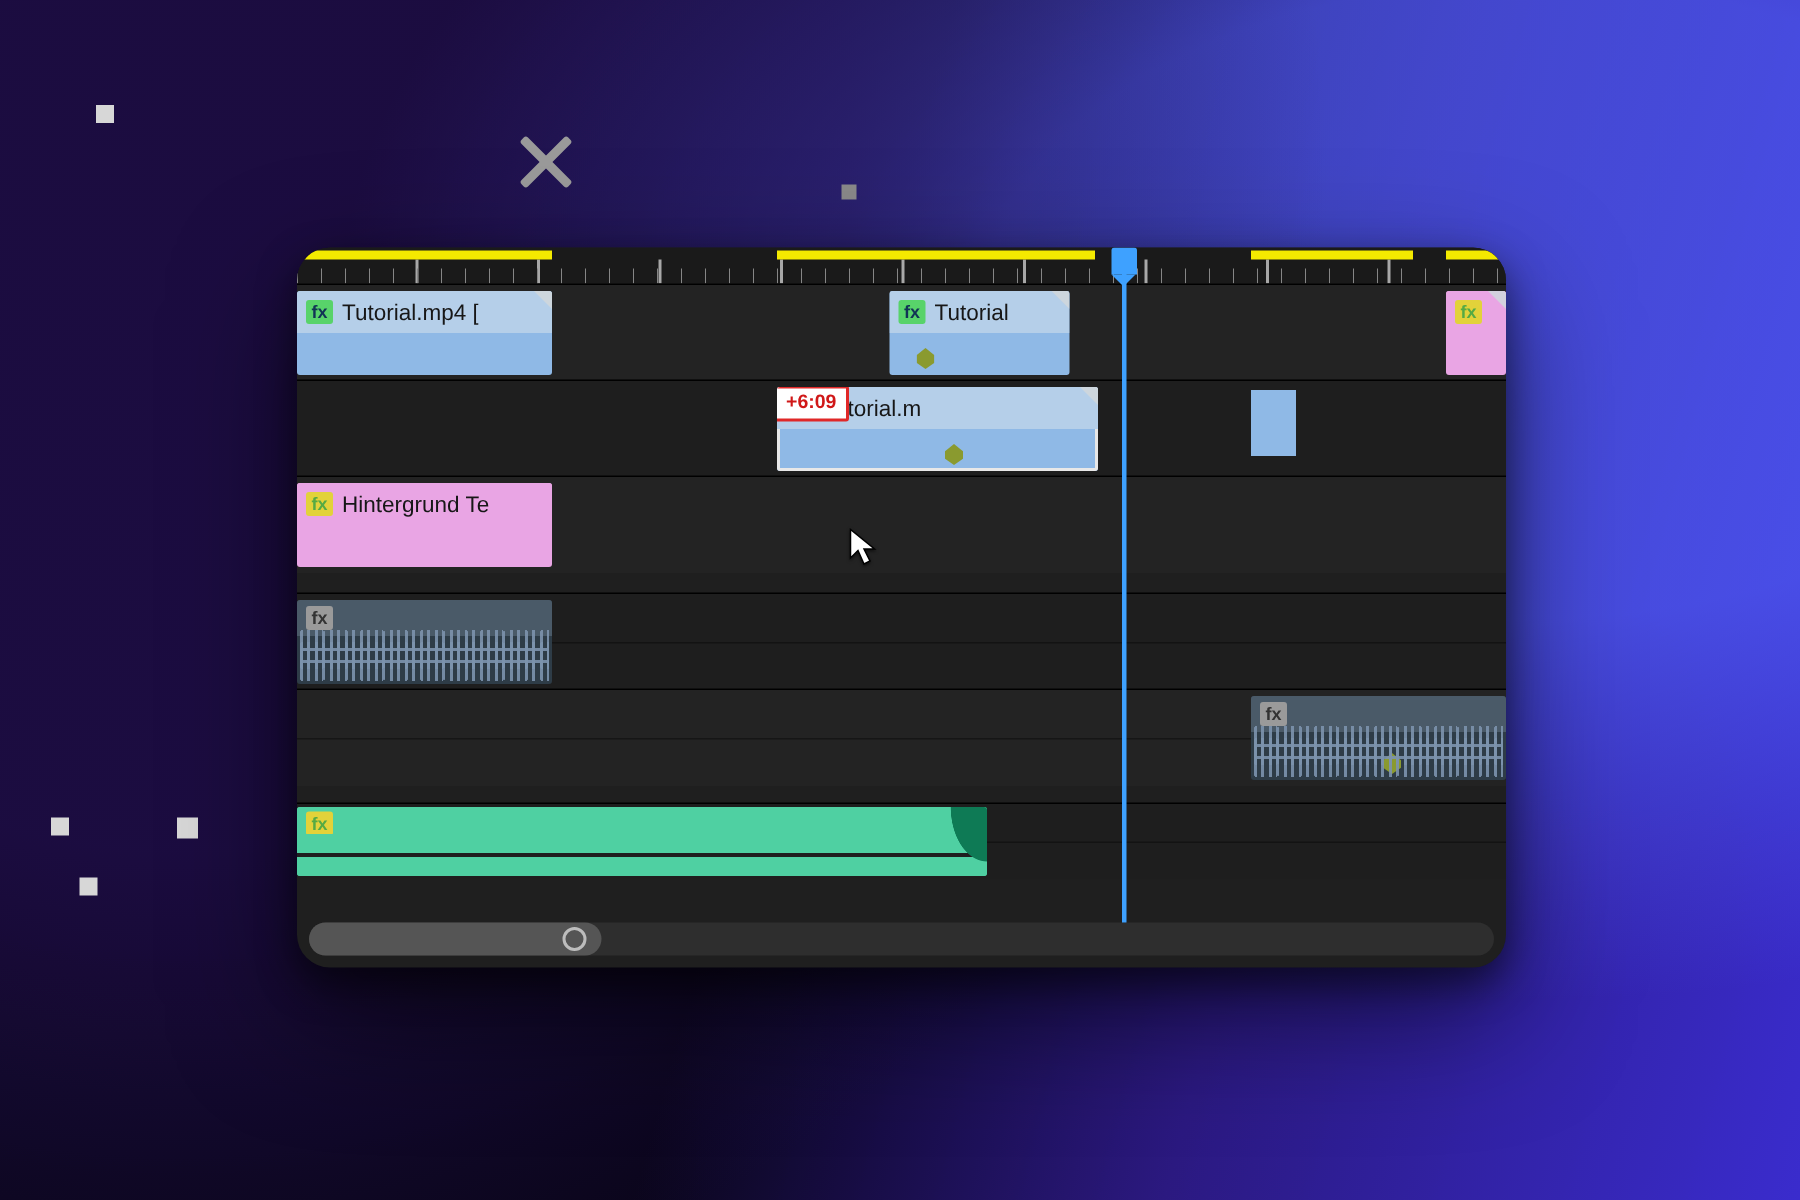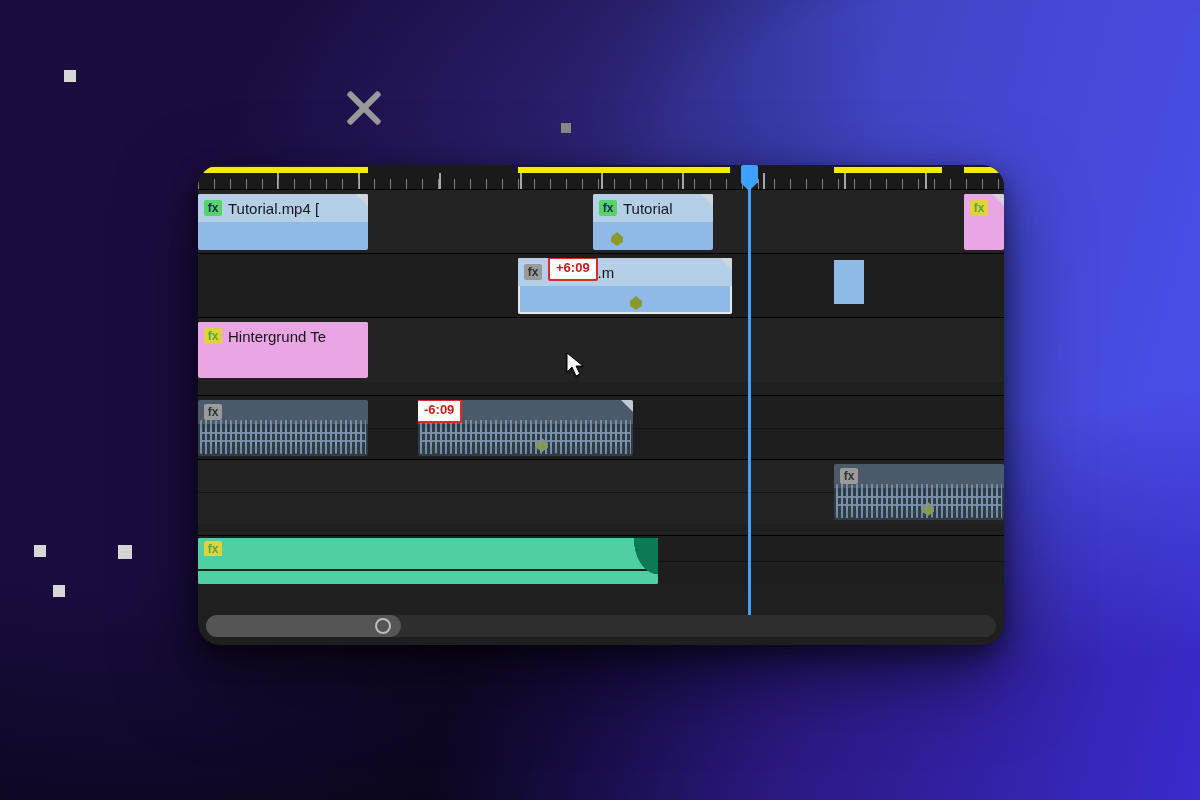--- a/index.html
+++ b/index.html
@@ -136,50 +136,40 @@
         </div>
       </div>
     <div class="track alt" id="t-v2" style="top:64px;height:64px">
         <div class="clip video selected" style="left: 320px; width: 214px;">
           <div class="hdr">
             <span class="fx grey">fx</span>
             <span class="label">Tutorial.m</span>
           </div>
           <span class="triCorner"></span>
           <span class="kf" style="left: 112px;"></span>
-          <div class="offset" style="left: -2px; margin-left: 32px;">+6:09</div>
+          <div class="offset" style="left: -2px;">+6:09</div>
         </div>
         <div class="gapblock" style="left: 636px; width: 30px; top: 6px; height: 44px;"></div>
       </div>
     <div class="track" id="t-v1" style="top:128px;height:64px">
         <div class="clip graphic" style="left: 0px; width: 170px;">
           <div class="hdr">
             <span class="fx yellow">fx</span>
             <span class="label">Hintergrund Te</span>
           </div>
         </div>
       </div>
     <div class="track alt" id="t-a1" style="top:206px;height:64px">
         <div class="lane-sep"></div>
         <div class="clip audio" style="left: 0px; width: 170px;">
           <div class="hdr">
             <span class="fx grey">fx</span>
           </div>
           <div class="wave top"></div>
           <div class="wave"></div>
-        </div>
-        <div class="clip audio" style="left: 220px; width: 215px;">
-          <div class="hdr">
-            <span class="fx grey">fx</span>
-          </div>
-          <span class="triCorner"></span>
-          <span class="kf" style="left: 118px;"></span>
-          <div class="wave top"></div>
-          <div class="wave"></div>
-          <div class="offset" style="left: -2px;">-6:09</div>
         </div>
       </div>
     <div class="track" id="t-a2" style="top:270px;height:64px">
         <div class="lane-sep"></div>
         <div class="clip audio" style="left: 636px; width: 170px;">
           <div class="hdr">
             <span class="fx grey">fx</span>
           </div>
           <span class="kf" style="left: 88px;"></span>
           <div class="wave top"></div>

